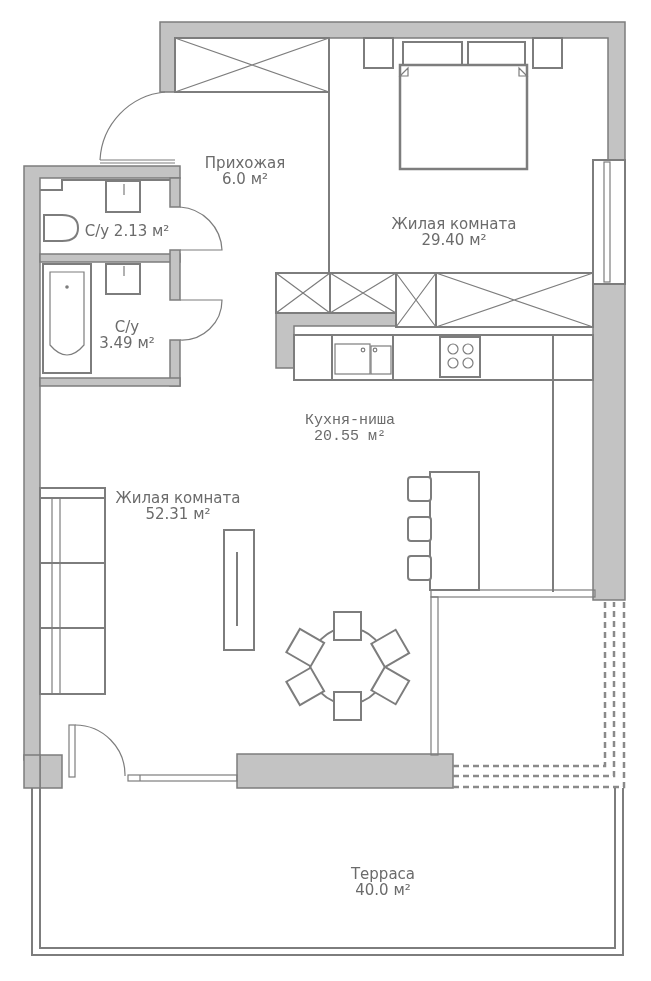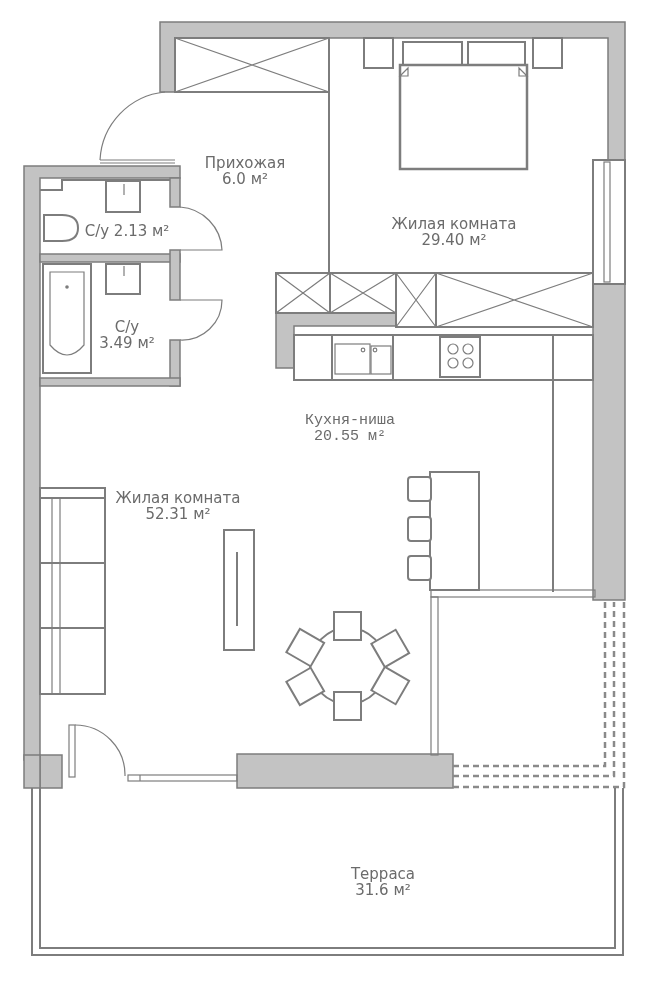--- a/index.html
+++ b/index.html
@@ -193,14 +193,14 @@
 <div class="label" style="left:350px; top:413px;font-family:Liberation Mono, monospace;">
   <div>Кухня-ниша</div>
   <div>20.55 м²</div>
 </div>
 <div class="label" style="left:178px; top:490px;">
   <div>Жилая комната</div>
   <div>52.31 м²</div>
 </div>
 <div class="label" style="left:337px; top:866px;margin-left:46px;">
   <div>Терраса</div>
-  <div>31.6 м²</div>
+  <div>40.0 м²</div>
 </div>
 
 </body></html>

